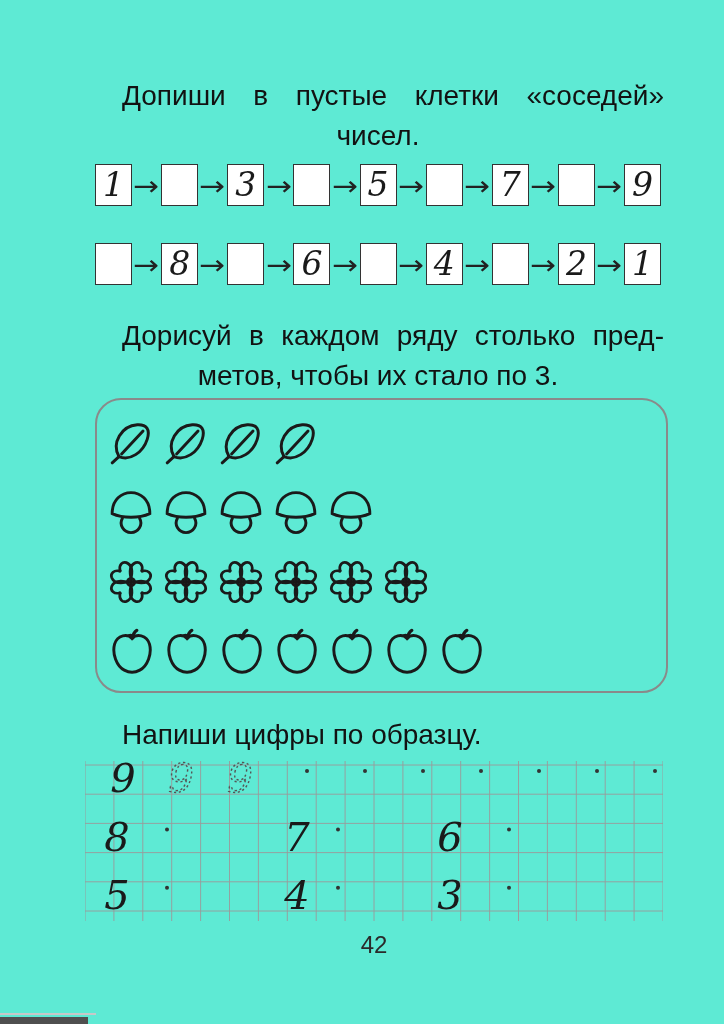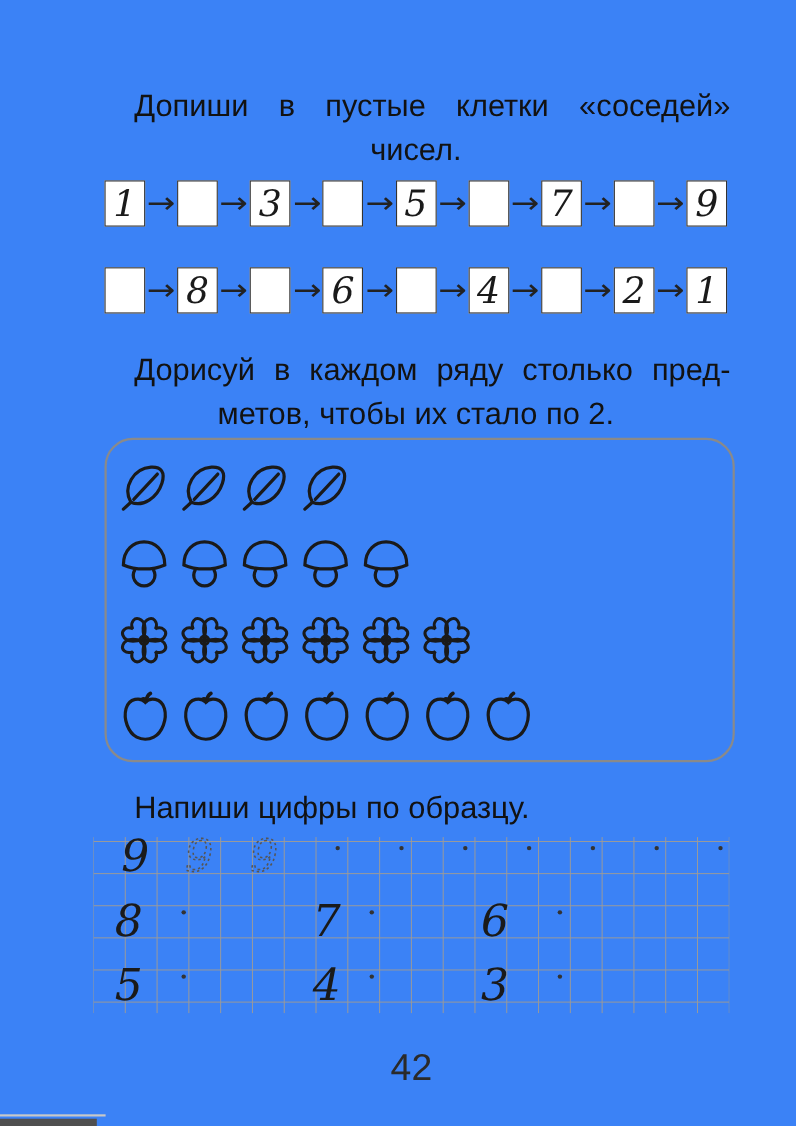--- a/index.html
+++ b/index.html
@@ -1,19 +1,19 @@
 <!DOCTYPE html>
 <html><head>
 <meta charset="utf-8">
 <style>
   html,body{margin:0;padding:0;background:#ffffff;}
   .page{
     position:relative;
     width:724px;height:1024px;
-    background:#3b82f6;
+    background:#5eead4;
     font-family:"Liberation Sans",sans-serif;
     color:#111111;
     overflow:hidden;
     box-sizing:border-box;
     padding-top:76px;
   }
   
   .instr{width:572px;margin-left:92px;font-size:28px;line-height:40px;color:#121212;}
   .instr .l1{text-align:justify;text-align-last:justify;padding-left:30px;}
   .instr .l1.nojust{text-align:center;text-align-last:left;margin-top:12px;}
@@ -47,22 +47,22 @@
   }
   .obj-row{display:flex;align-items:center;gap:9px;height:67px;}
   .obj-icon{width:46px;height:46px;flex:0 0 auto;}
   
   .grid-wrap{margin-left:85px;margin-top:4px;}
   .grid-digit{
     font-family:"DejaVu Serif",serif;font-style:italic;font-size:40px;
   }
   
   .page-number{
-    margin-top:24px;width:578px;margin-left:85px;
-    text-align:center;font-size:34px;color:#2a2a2a;
+    margin-top:4px;width:578px;margin-left:85px;
+    text-align:center;font-size:24px;color:#2a2a2a;
   }
   .corner-line{position:absolute;left:0;bottom:9px;width:96px;height:2px;background:#c8c8c8;}
   .corner-bar{position:absolute;left:0;bottom:0;width:88px;height:7px;background:#4f4f4f;}
   .defs-holder{position:absolute;width:0;height:0;overflow:hidden;}
 </style>
 </head>
 <body>
 
 <svg class="defs-holder" aria-hidden="true">
   <defs>
@@ -131,21 +131,21 @@
       <span class="seq-arrow">→</span>
       <div class="num-cell"></div>
       <span class="seq-arrow">→</span>
       <div class="num-cell">2</div>
       <span class="seq-arrow">→</span>
       <div class="num-cell">1</div>
     </div>
 
   <div class="instr" style="margin-top:31px">
     <div class="l1">Дорисуй в каждом ряду столько пред-</div>
-    <div class="l2">метов, чтобы их стало по 2.</div>
+    <div class="l2">метов, чтобы их стало по 3.</div>
   </div>
 
   <div class="objects-frame">
       <div class="obj-row">
         <svg class="obj-icon" viewBox="0 0 44 44">
           <use href="#icon-leaf"></use>
         </svg>
         <svg class="obj-icon" viewBox="0 0 44 44">
           <use href="#icon-leaf"></use>
         </svg>

